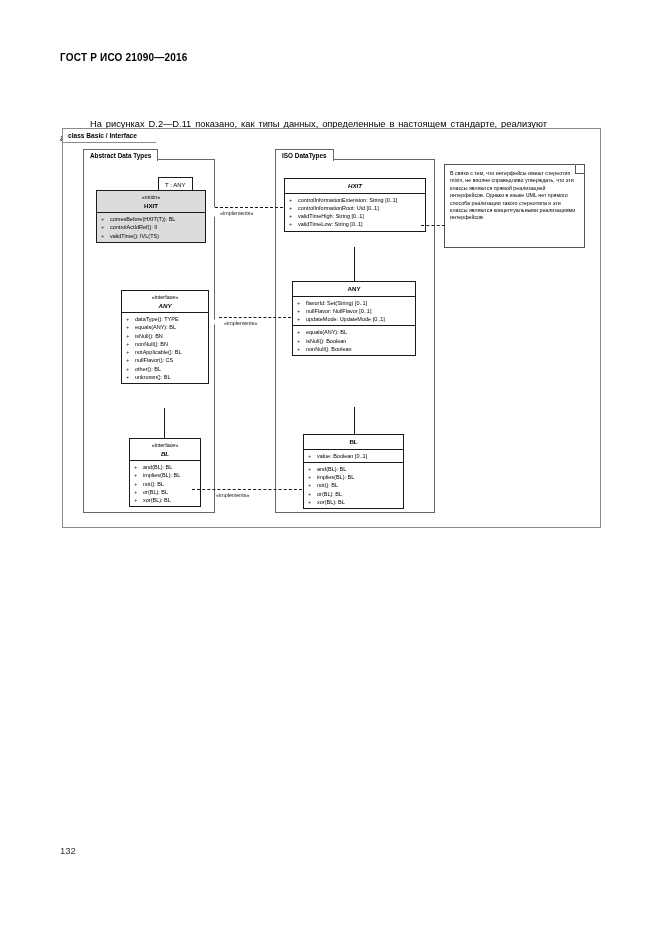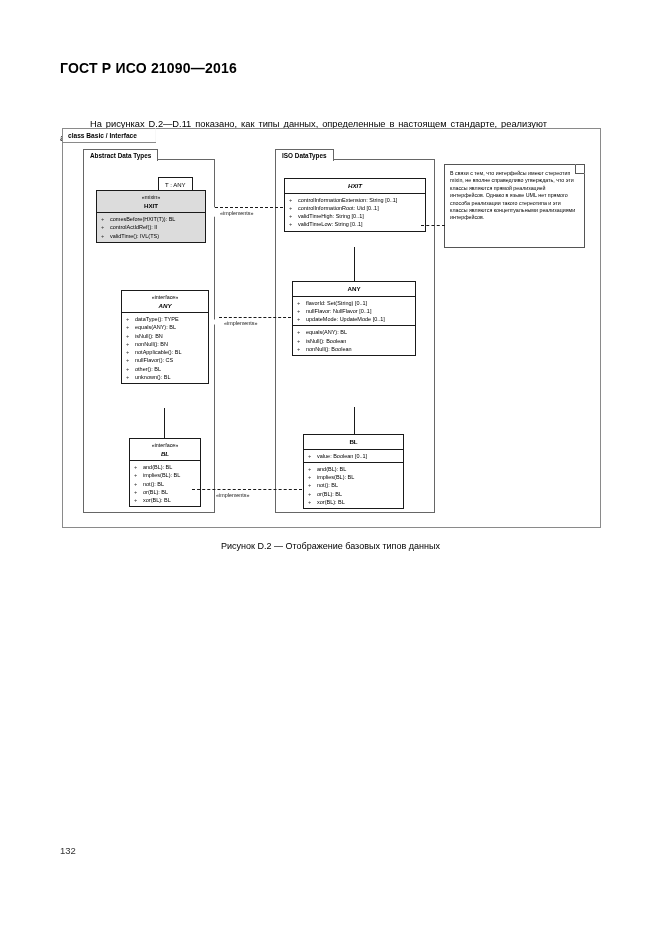--- a/index.html
+++ b/index.html
@@ -5,22 +5,22 @@
   html,body{margin:0;padding:0;}
   body{
     width:661px;height:935px;background:#fff;
     font-family:"Liberation Sans", sans-serif;
     color:#000;position:relative;overflow:hidden;
   }
   .page{position:absolute;inset:0;}
 
   
   .doc-header{
-    position:absolute;left:60px;top:60px;
-    font-size:14px;font-weight:bold;letter-spacing:.2px;
+    position:absolute;left:60px;top:52px;
+    font-size:10px;font-weight:bold;letter-spacing:.2px;
   }
   .intro{
     position:absolute;left:60px;top:85px;width:487px;
     font-size:9.3px;line-height:14px;text-align:justify;margin-top:32px;
   }
   .intro .indent{display:inline-block;width:30px;}
 
   .caption{
     position:absolute;left:0;top:541px;width:661px;text-align:center;
     font-size:9px;
@@ -363,16 +363,15 @@
 
     <div class="note" style="left:381px;top:35px;width:141px;height:84px;">
       <div class="note-fold"></div>
       <span>В связи с тем, что интерфейсы имеют стереотип mixin, не вполне справедливо утверждать, что эти классы являются прямой реализацией интерфейсов. Однако в языке UML нет прямого способа реализации такого стереотипа и эти классы являются концептуальными реализациями интерфейсов.</span>
     </div>
 
     <div class="dash-h" style="left:358px;top:96px;width:24px;"></div>
 
   </div>
 
-  <div class="caption">Рисунок D.2 — Отображение базовых типов данных</div>
   <div class="page-num">132</div>
 
 </div>
 
 </body></html>

